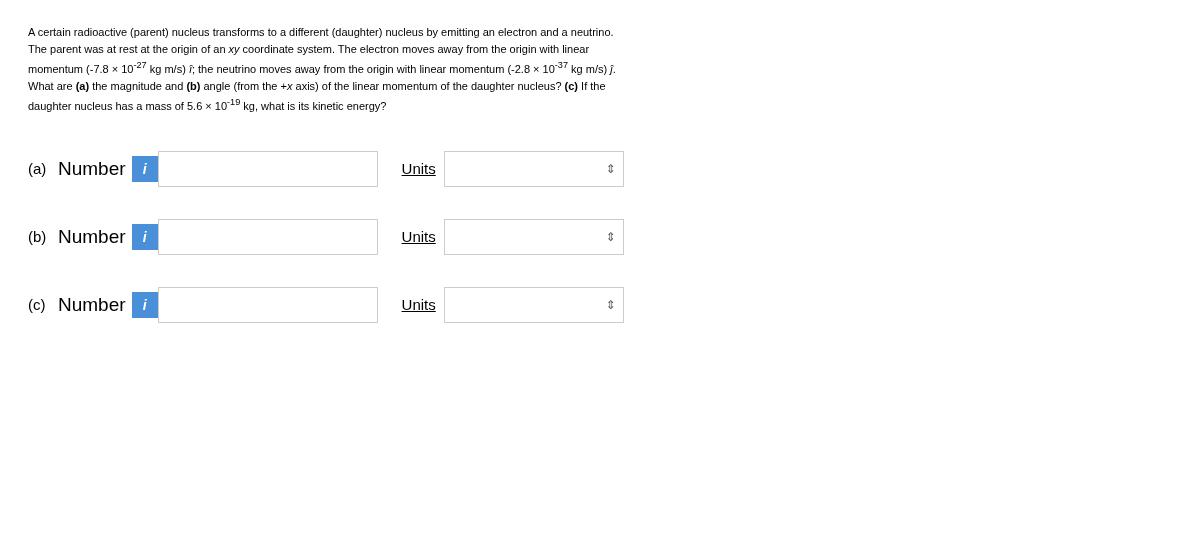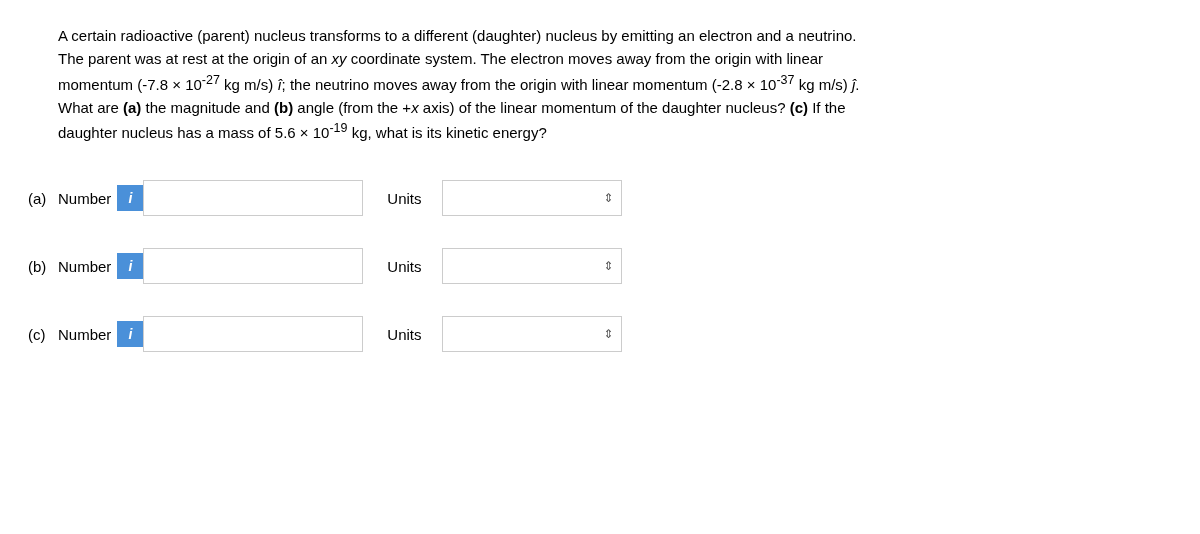--- a/index.html
+++ b/index.html
@@ -14,40 +14,39 @@
       font-size: 15px;
       color: #000000;
       width: 1200px;
       min-height: 534px;
       padding: 24px 28px;
     }
 
     .problem-text {
       line-height: 1.55;
       margin-bottom: 36px;
-      font-size: 15px;
-      margin-left: 30px;
+      font-size: 11px;
     }
 
     .part-row {
       display: flex;
       align-items: center;
       margin-bottom: 32px;
       gap: 0;
     }
 
     .part-label {
       font-size: 15px;
       font-weight: normal;
       width: 30px;
       min-width: 30px;
     }
 
     .number-label {
-      font-size: 15px;
+      font-size: 19px;
       margin-right: 6px;
       white-space: nowrap;
     }
 
     .info-btn {
       display: inline-flex;
       align-items: center;
       justify-content: center;
       background-color: #4a90d9;
       color: #ffffff;
@@ -67,22 +66,23 @@
       border: 1px solid #cccccc;
       outline: none;
       font-size: 15px;
       padding: 4px 6px;
       margin-left: 0;
     }
 
     .units-label {
       font-size: 15px;
       margin-left: 24px;
-      margin-right: 20px;
+      margin-right: 8px;
       white-space: nowrap;
+      text-decoration: underline;
     }
 
     .units-select-wrapper {
       position: relative;
       display: inline-flex;
       align-items: center;
     }
 
     .units-select {
       width: 180px;

